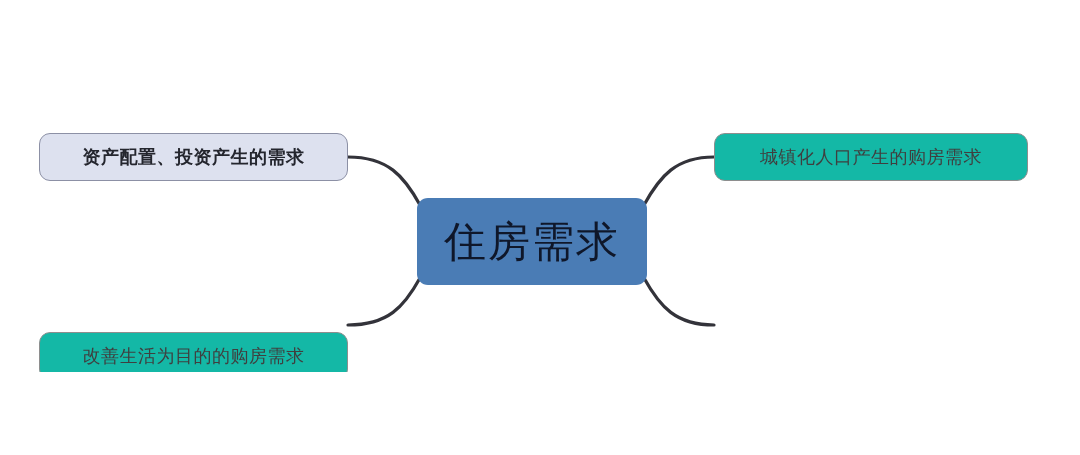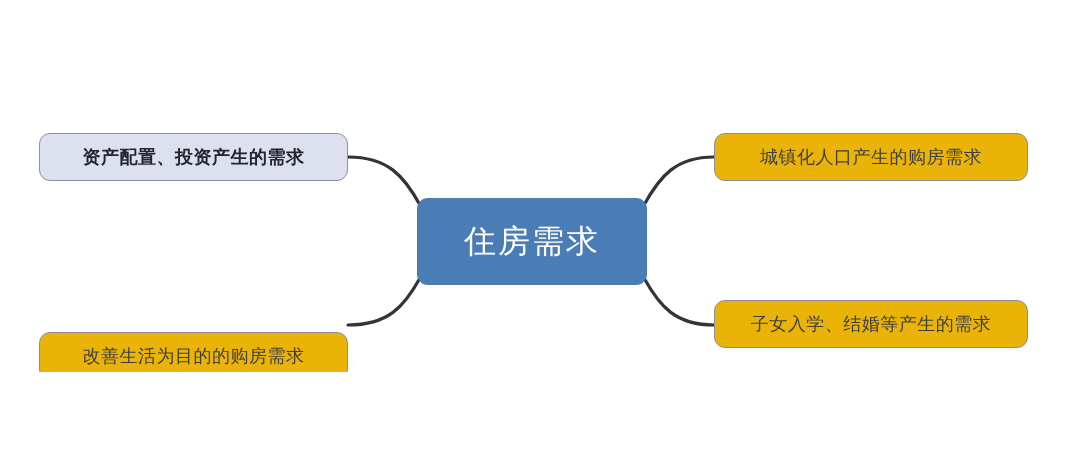--- a/index.html
+++ b/index.html
@@ -36,42 +36,42 @@
     white-space: nowrap;
   }
   
   .node-central {
     left: 417px;
     top: 198px;
     width: 230px;
     height: 87px;
     background: #4a7cb5;
     border-radius: 11px;
-    color: #ffffff;
-    font-size: 32px;
+    color: #0f172a;
+    font-size: 42px;
     letter-spacing: 2px;
     font-weight: 400;
   }
   
   .node-branch {
     height: 48px;
     border-radius: 11px;
     border: 1.6px solid #8e8e8e;
     font-size: 18px;
     color: #3c3c3c;
     letter-spacing: 0.5px;
   }
   .node-branch.accent {
     background: #dde1ef;
     border-color: #8c90a5;
     color: #24262e;
     font-weight: bold;
   }
   .node-branch.plain {
-    background: #eab308;
+    background: #14b8a6;
     border-color: #8e8e8e;
     color: #3f3f3f;
     font-weight: 400;
   }
   .pos-tl { left: 39px;  top: 133px; width: 309px; }
   .pos-bl { left: 39px;  top: 300px; width: 309px; margin-top: 32px; }
   .pos-tr { left: 714px; top: 133px; width: 314px; }
   .pos-br { left: 714px; top: 300px; width: 314px; }
 </style>
 </head>
@@ -95,21 +95,18 @@
   </div>
 
   <div class="node node-branch plain pos-bl">
     <span>改善生活为目的的购房需求</span>
   </div>
 
   <div class="node node-branch plain pos-tr">
     <span>城镇化人口产生的购房需求</span>
   </div>
 
-  <div class="node node-branch plain pos-br">
-    <span>子女入学、结婚等产生的需求</span>
-  </div>
 
   <div class="node node-central">
     <span>住房需求</span>
   </div>
 
 </div>
 
 </body></html>

